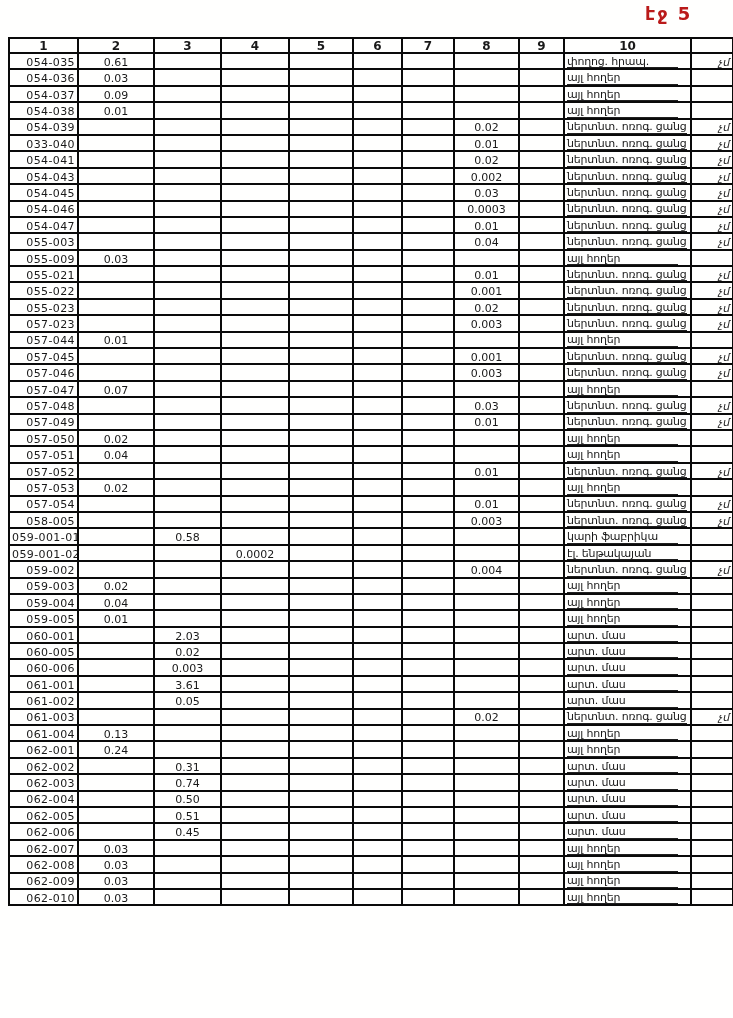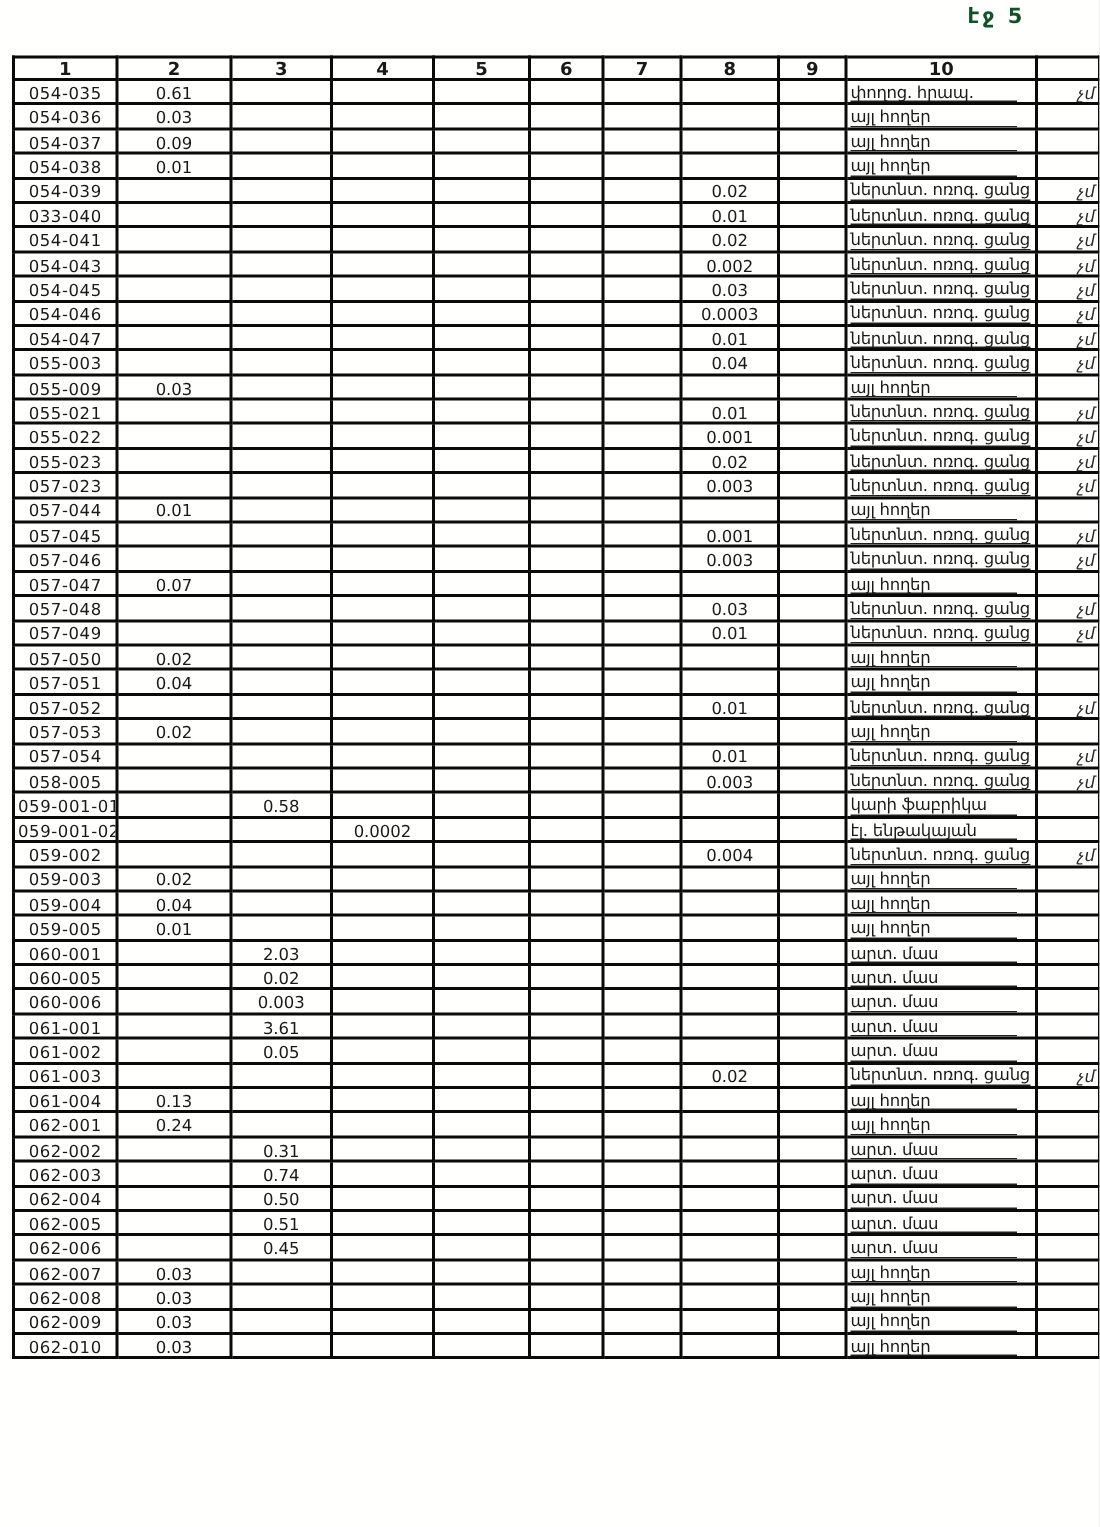--- a/index.html
+++ b/index.html
@@ -8,23 +8,23 @@
     width:733px;height:1018px;
     background:#fdfdfc;
     font-family:"DejaVu Sans",sans-serif;
     color:#1b1b1b;
     overflow:hidden;
     filter:contrast(1.02);
   }
   .page-label{
     position:absolute;
     top:3px;left:645px;
-    font-size:14px;font-weight:bold;
+    font-size:18px;font-weight:bold;
     letter-spacing:2px;
-    color:#14532d;
+    color:#b91c1c;
   }
   table.sheet-table{
     position:absolute;left:8px;top:37px;
     border-collapse:collapse;
     table-layout:fixed;
     width:724px;
   }
   table.sheet-table th,
   table.sheet-table td{
     border:2px solid #0c0c0c;
@@ -38,21 +38,21 @@
     font-weight:bold;
     text-align:center;
     line-height:1;
   }
   table.sheet-table td{
     height:14.4px;
     font-size:11px;
     vertical-align:bottom;
     line-height:1.05;
   }
-  td.c1{text-align:center;padding-left:3px;letter-spacing:.4px;}
+  td.c1{text-align:right;padding-left:3px;letter-spacing:.4px;}
   td.cv{text-align:center;}
   td.c10{text-align:left;padding-left:3px;}
   td.c10 .u{
     display:inline-block;
     min-width:92%;
     border-bottom:1.5px solid #222;
     font-size:11px;
     letter-spacing:-.2px;
   }
   th.note-cell, td.note-cell{

